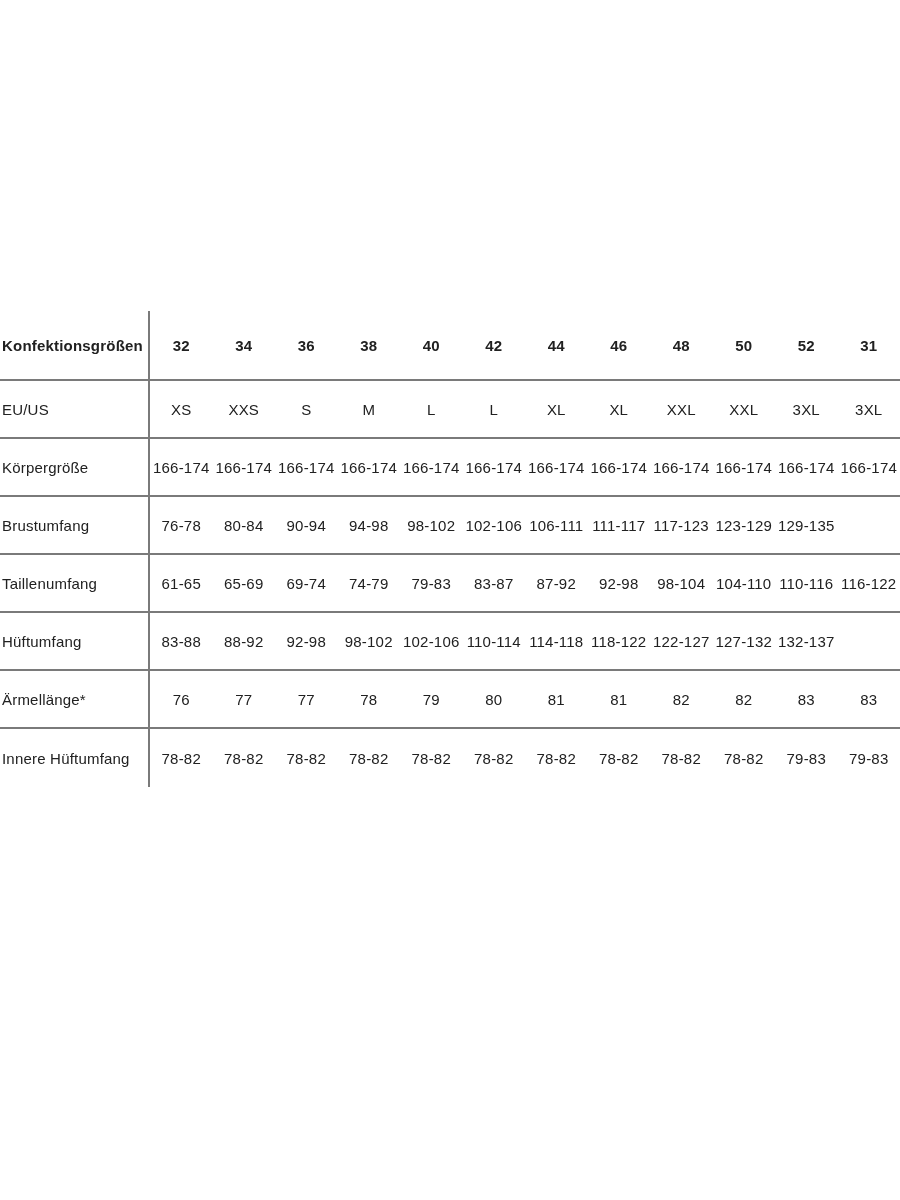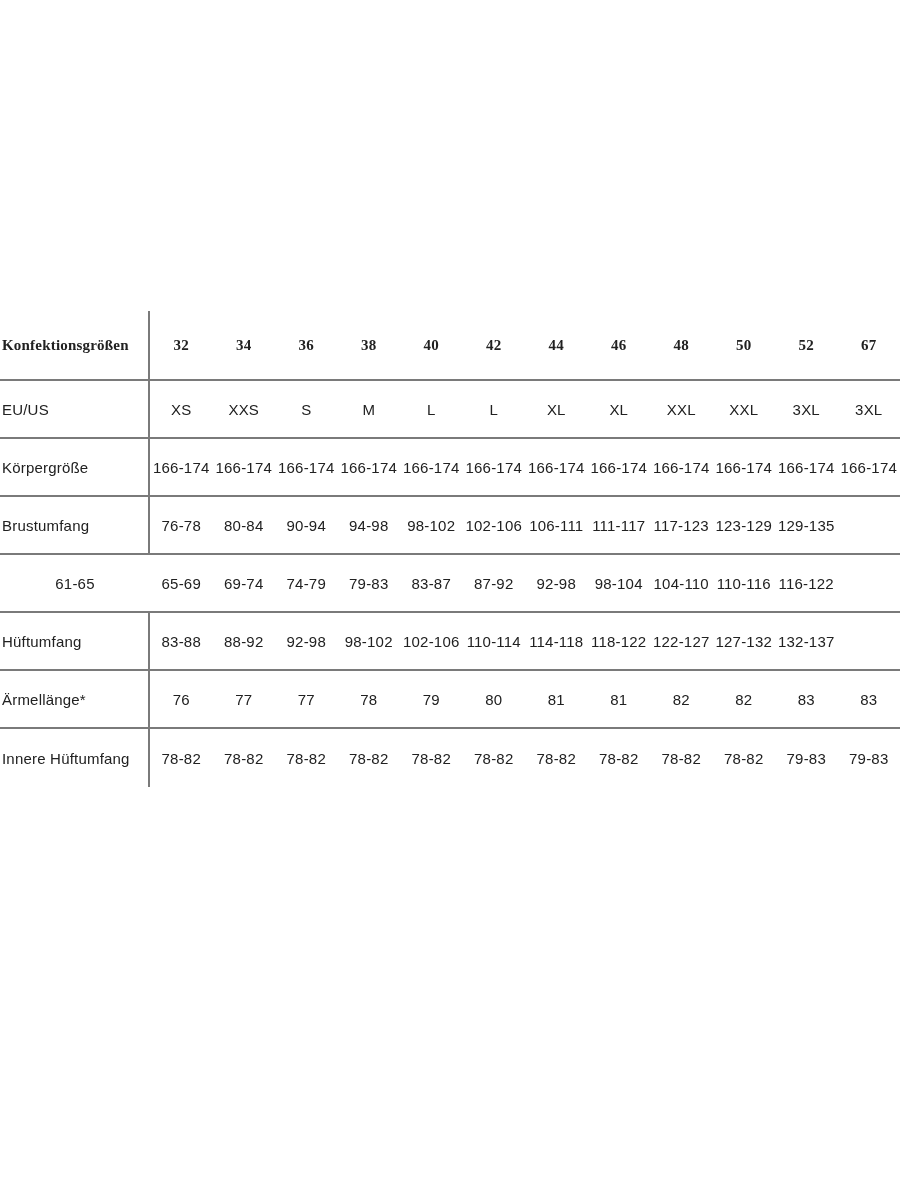--- a/index.html
+++ b/index.html
@@ -29,21 +29,20 @@
   }
   .trow {
     display: grid;
     grid-template-columns: 150px repeat(12, 1fr);
     height: 58px;
     border-bottom: 2px solid var(--line-color);
   }
   .trow.header-row {
     height: 70px;
     font-weight: 700;
-    font-family: Liberation Serif, serif;
   }
   .trow:last-child {
     border-bottom: none;
   }
   .label-cell {
     display: flex;
     align-items: center;
     padding-left: 2px;
     border-right: 2px solid var(--line-color);
     font-size: 15px;
@@ -69,21 +68,21 @@
       <div class="value-cell">34</div>
       <div class="value-cell">36</div>
       <div class="value-cell">38</div>
       <div class="value-cell">40</div>
       <div class="value-cell">42</div>
       <div class="value-cell">44</div>
       <div class="value-cell">46</div>
       <div class="value-cell">48</div>
       <div class="value-cell">50</div>
       <div class="value-cell">52</div>
-      <div class="value-cell">67</div>
+      <div class="value-cell">31</div>
     </div>
     <div class="trow">
       <div class="label-cell">EU/US</div>
       <div class="value-cell">XS</div>
       <div class="value-cell">XXS</div>
       <div class="value-cell">S</div>
       <div class="value-cell">M</div>
       <div class="value-cell">L</div>
       <div class="value-cell">L</div>
       <div class="value-cell">XL</div>
@@ -116,20 +115,21 @@
       <div class="value-cell">94-98</div>
       <div class="value-cell">98-102</div>
       <div class="value-cell">102-106</div>
       <div class="value-cell">106-111</div>
       <div class="value-cell">111-117</div>
       <div class="value-cell">117-123</div>
       <div class="value-cell">123-129</div>
       <div class="value-cell">129-135</div>
     </div>
     <div class="trow">
+      <div class="label-cell">Taillenumfang</div>
       <div class="value-cell">61-65</div>
       <div class="value-cell">65-69</div>
       <div class="value-cell">69-74</div>
       <div class="value-cell">74-79</div>
       <div class="value-cell">79-83</div>
       <div class="value-cell">83-87</div>
       <div class="value-cell">87-92</div>
       <div class="value-cell">92-98</div>
       <div class="value-cell">98-104</div>
       <div class="value-cell">104-110</div>

